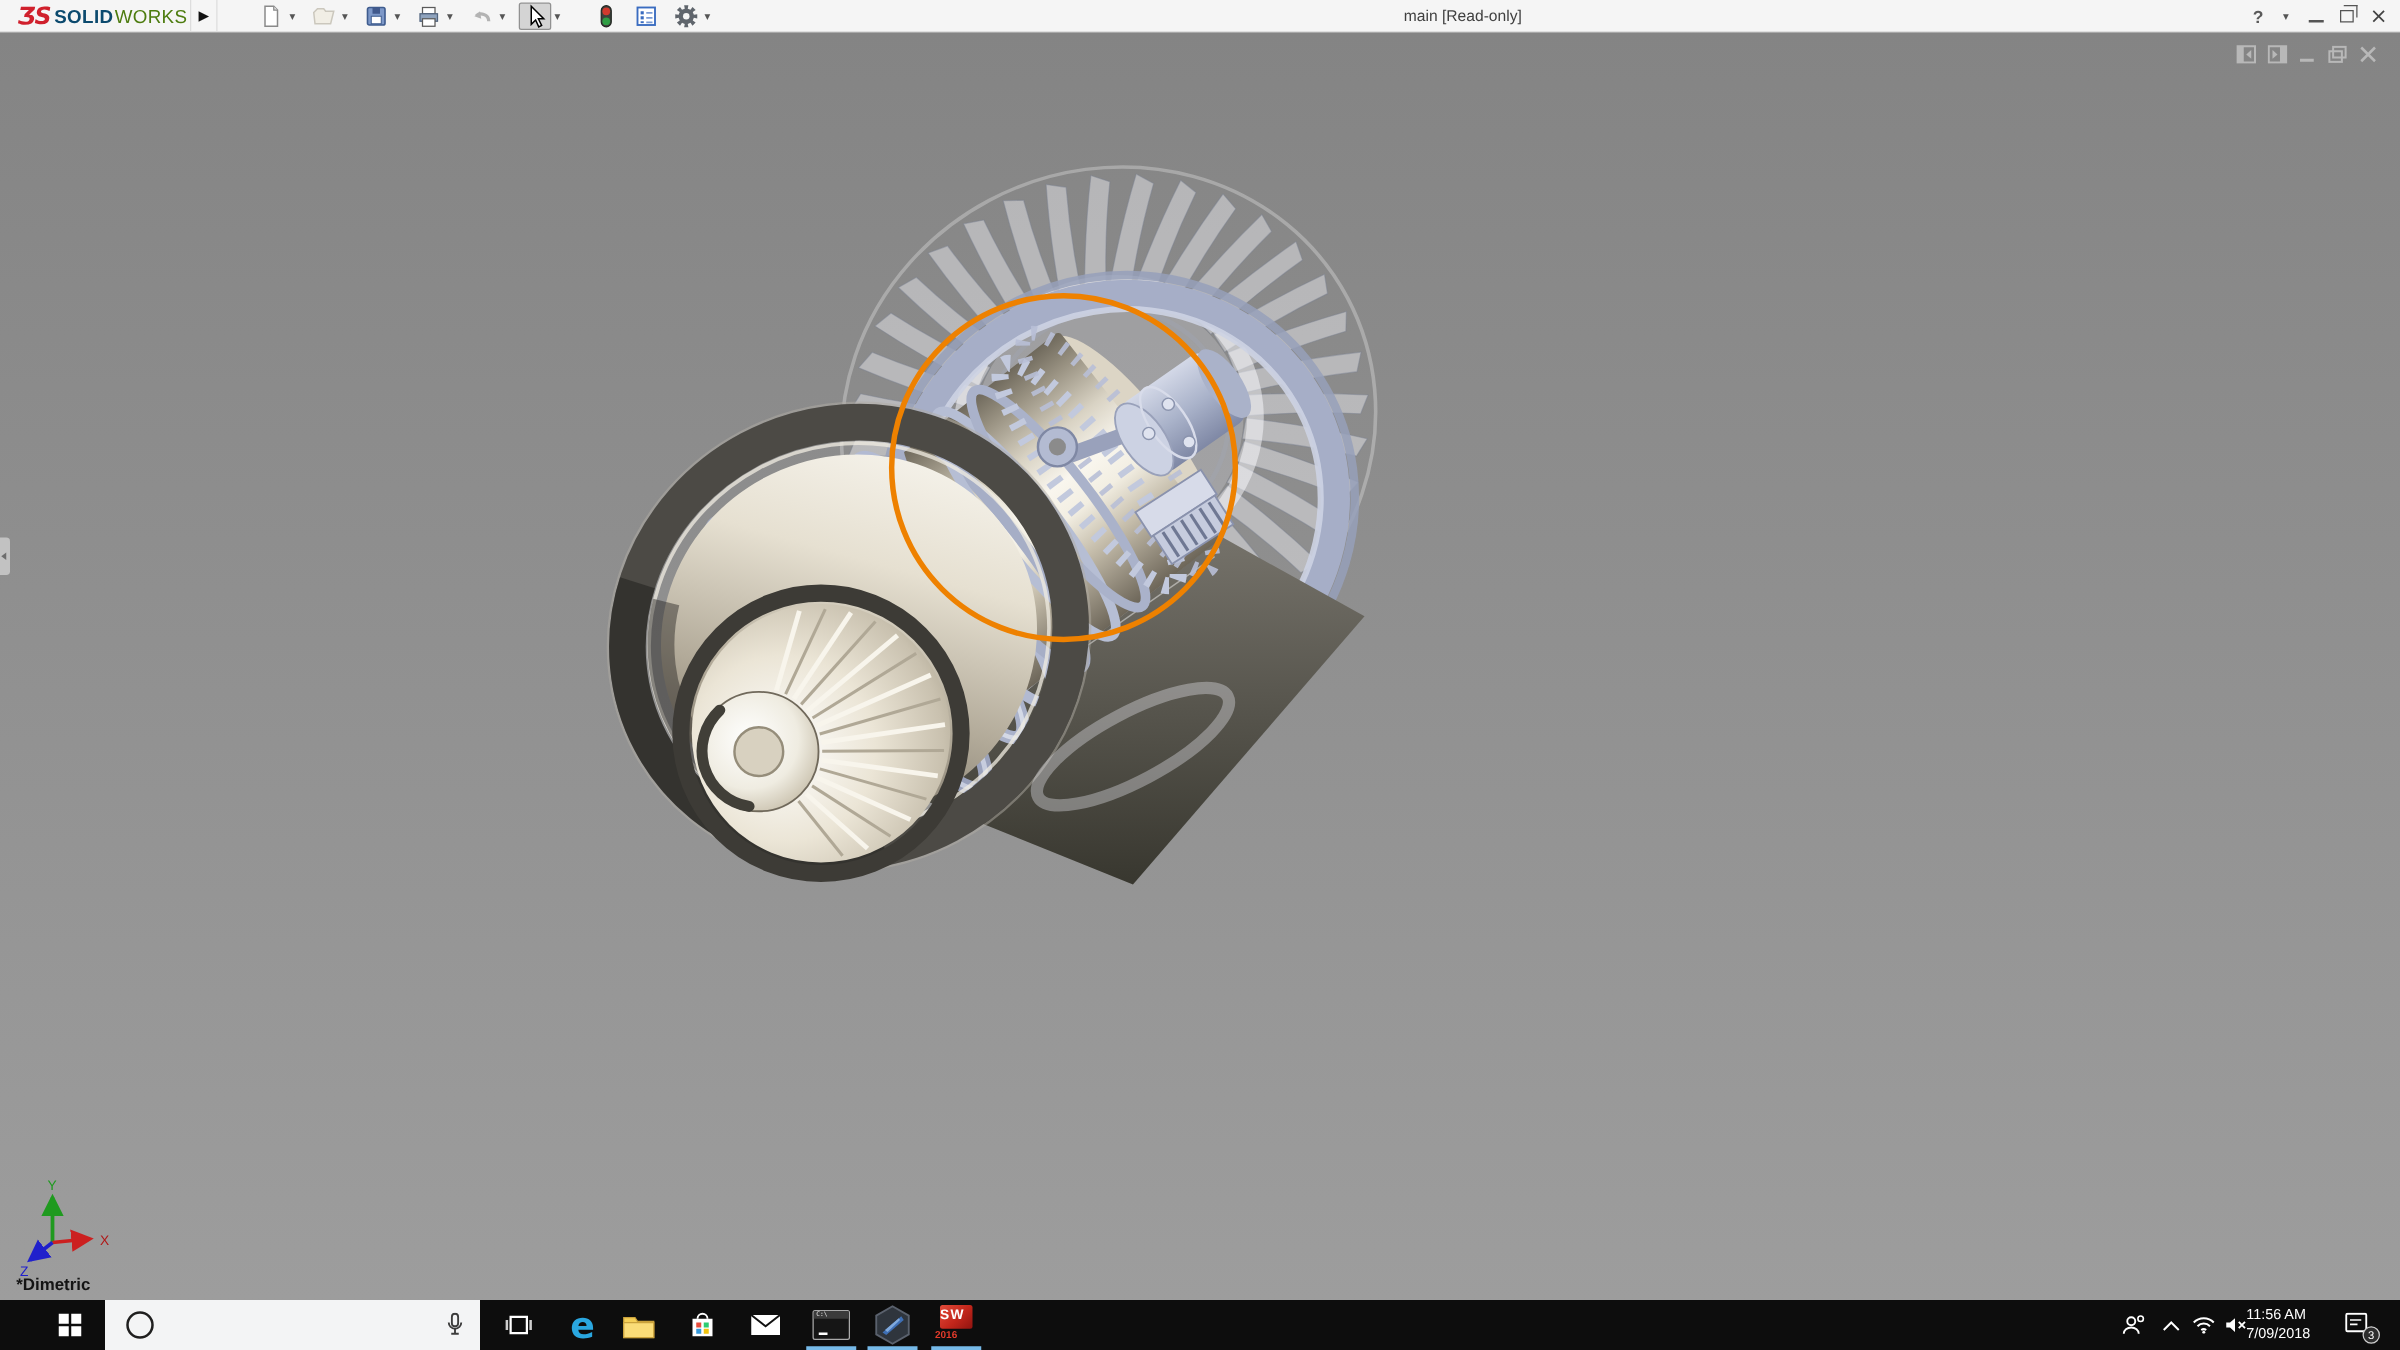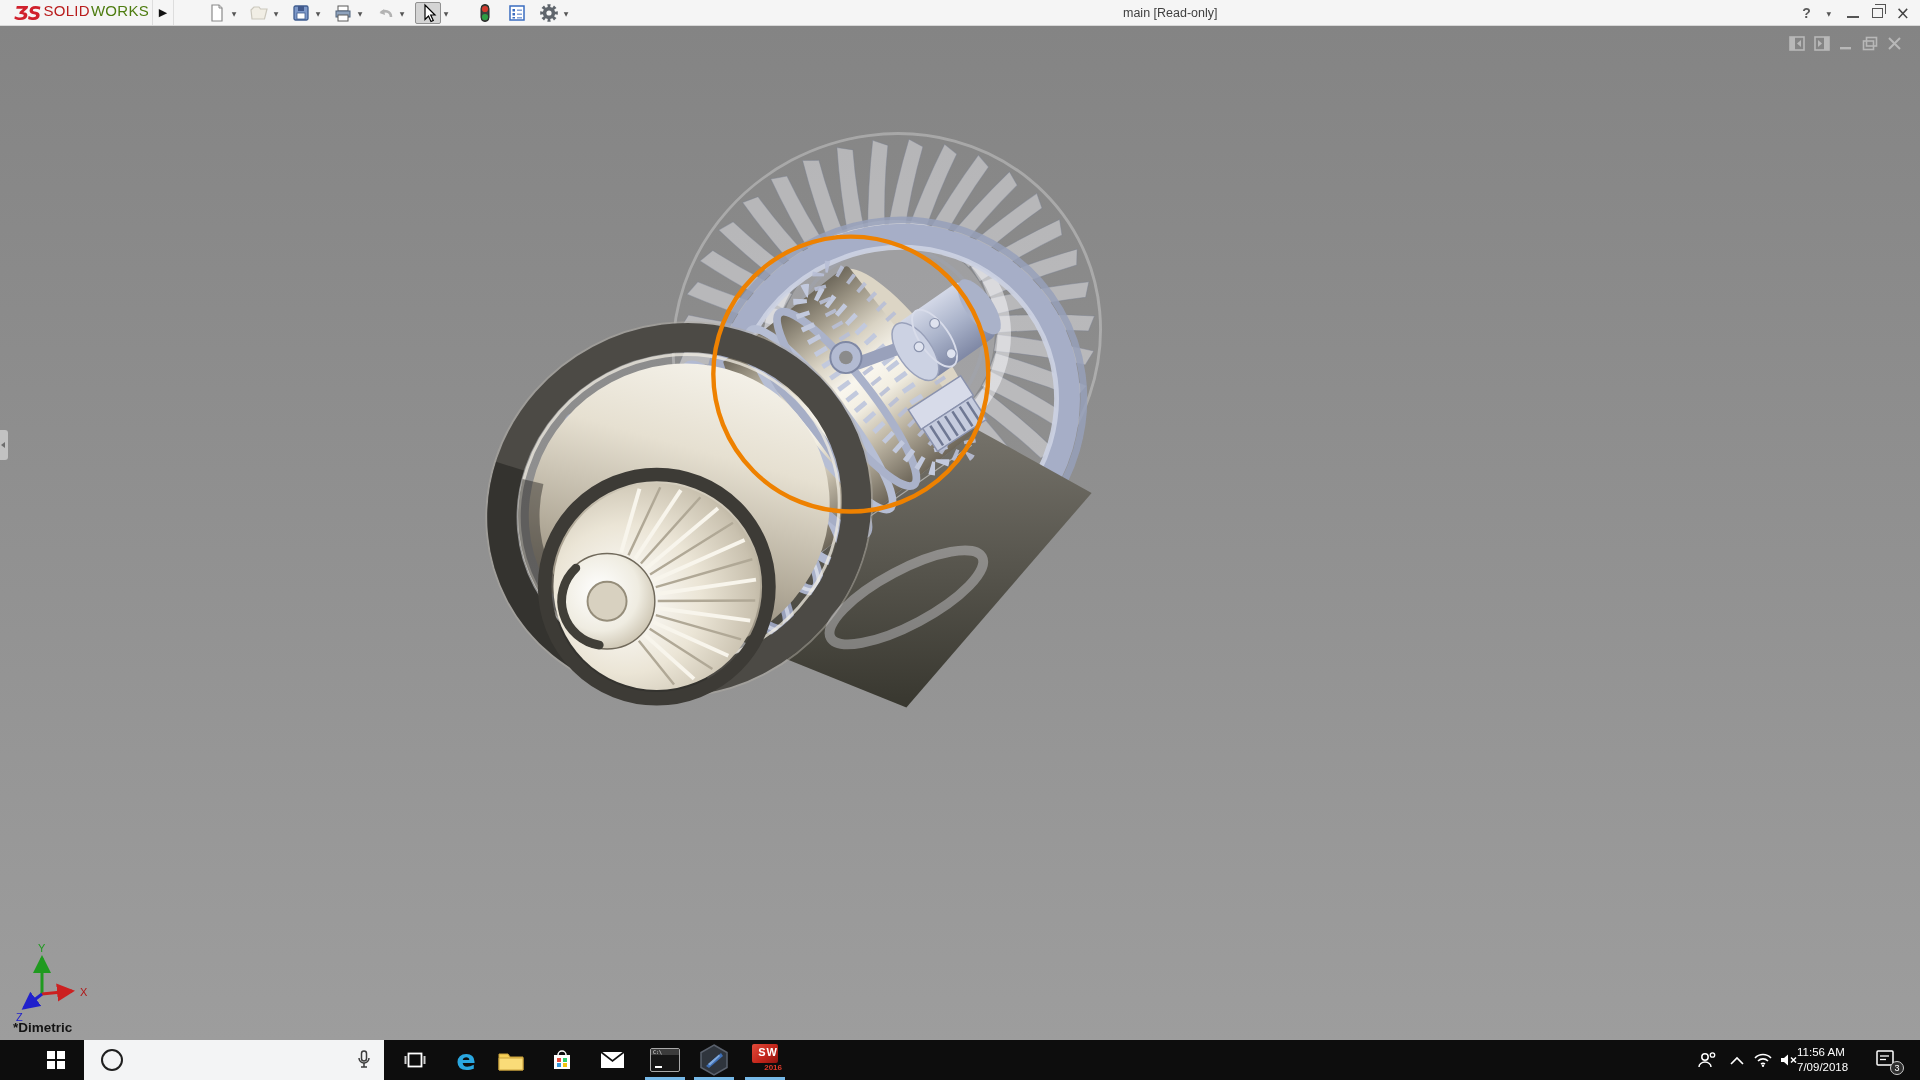--- a/index.html
+++ b/index.html
@@ -1,23 +1,23 @@
 <!DOCTYPE html>
 <html><head>
 <meta charset="utf-8">
 <style>
   *{box-sizing:border-box;margin:0;padding:0}
   html,body{background:#000;font-family:"Liberation Sans",sans-serif}
   #screen{position:relative;width:1920px;height:1080px;overflow:hidden;background:#909090}
 
   
   .titlebar{position:absolute;left:0;top:0;width:1920px;height:26px;background:#f5f5f5;border-bottom:1px solid #d8d8d8}
-  .logo{position:absolute;left:14px;top:2px;height:22px;display:flex;align-items:flex-start;gap:3px}
+  .logo{position:absolute;left:14px;top:2px;height:22px;display:flex;align-items:center;gap:3px}
   .ds-mark{color:#d0202c;font-weight:bold;font-style:italic;font-size:19px;letter-spacing:-1px;font-family:"DejaVu Sans",sans-serif}
-  .brand-bold{color:#b91c1c;font-weight:normal;font-size:15px;letter-spacing:.3px}
+  .brand-bold{color:#0c4a6e;font-weight:bold;font-size:15px;letter-spacing:.3px}
   .brand-light{color:#4d7c0f;font-weight:400;font-size:15px;letter-spacing:.3px;margin-left:-2px}
   .flyout{position:absolute;left:152px;top:0;width:22px;height:25px;border-left:1px solid #ddd;border-right:1px solid #ddd;
     display:flex;align-items:center;justify-content:center;font-family:"DejaVu Sans",sans-serif;font-size:11px;color:#111;cursor:pointer}
   .tb-icons{position:absolute;left:205px;top:2px;height:22px;display:flex;align-items:center}
   .tbi{display:flex;align-items:center;justify-content:center;width:24px;height:22px}
   .caret{font-family:"DejaVu Sans",sans-serif;font-size:6px;color:#555;width:10px;text-align:center}
   .gap1{width:8px}.gap2{width:22px}
   .sel-box{background:#d4d4d4;border:1px solid #919191;border-radius:2px;width:26px;height:22px;display:flex;align-items:center;justify-content:center}
   .win-title{position:absolute;left:1123px;top:6px;font-size:12.5px;color:#404040}
   .win-controls{position:absolute;right:10px;top:0;height:26px;display:flex;align-items:center;gap:13px}
@@ -46,21 +46,21 @@
   .search-input{position:absolute;left:52px;top:0;width:210px;height:40px;border:none;background:transparent;font-size:15px;color:#3f3f3f;outline:none;font-family:"Liberation Sans",sans-serif}
   .search-input::placeholder{color:#3f3f3f;opacity:1}
   .mic{position:absolute;right:12px;top:10px}
   .task-icon{position:absolute;top:0;width:46px;height:40px;display:flex;align-items:center;justify-content:center;cursor:pointer}
   .task-icon.open:after{content:"";position:absolute;left:3px;right:3px;bottom:0;height:3px;background:#76b9e8}
   .edge-e{color:#2aa7e0;font-weight:bold;font-size:29px;font-family:"DejaVu Sans",sans-serif;line-height:28px}
   .cmd-box{position:relative;width:30px;height:24px;background:#151515;border:1.5px solid #a9a9a9;border-radius:2px}
   .cmd-bar{position:absolute;left:0;top:0;right:0;height:6px;background:#3b3b3b}
   .cmd-txt{position:absolute;left:2px;top:0px;font-size:5px;color:#e8e8e8;font-family:"DejaVu Sans Mono",monospace}
   .cmd-cur{position:absolute;left:4px;bottom:3px;width:7px;height:2px;background:#fff}
-  .sw-icon{position:relative;width:34px;height:34px;text-align:right}
+  .sw-icon{position:relative;width:34px;height:34px;text-align:left}
   .sw-cube{position:absolute;left:4px;top:1px;width:26px;height:19px;background:linear-gradient(135deg,#e14b3a 0%,#c3261b 55%,#8f1410 100%);border-radius:2px}
   .sw-letters{position:absolute;left:4px;top:3px;width:26px;font-size:11px;font-weight:bold;color:#fff;letter-spacing:1px}
   .sw-year{position:absolute;left:0;top:20px;width:34px;font-size:8px;font-weight:bold;color:#e33b2b}
   .tray-icon{position:absolute;top:0;height:40px;display:flex;align-items:center;justify-content:center;cursor:pointer}
   .clock{position:absolute;left:1797px;top:5px;width:62px;color:#fff;font-size:11.5px;line-height:15px;text-align:left;cursor:default}
   .action-center{position:absolute;left:1872px;top:0;width:34px;height:40px;cursor:pointer}
   .badge{position:absolute;right:2px;bottom:5px;width:14px;height:14px;border-radius:50%;background:#2e2e2e;border:1px solid #cfcfcf;color:#fff;font-size:9px;display:flex;align-items:center;justify-content:center}
 </style>
 </head>
 <body>

